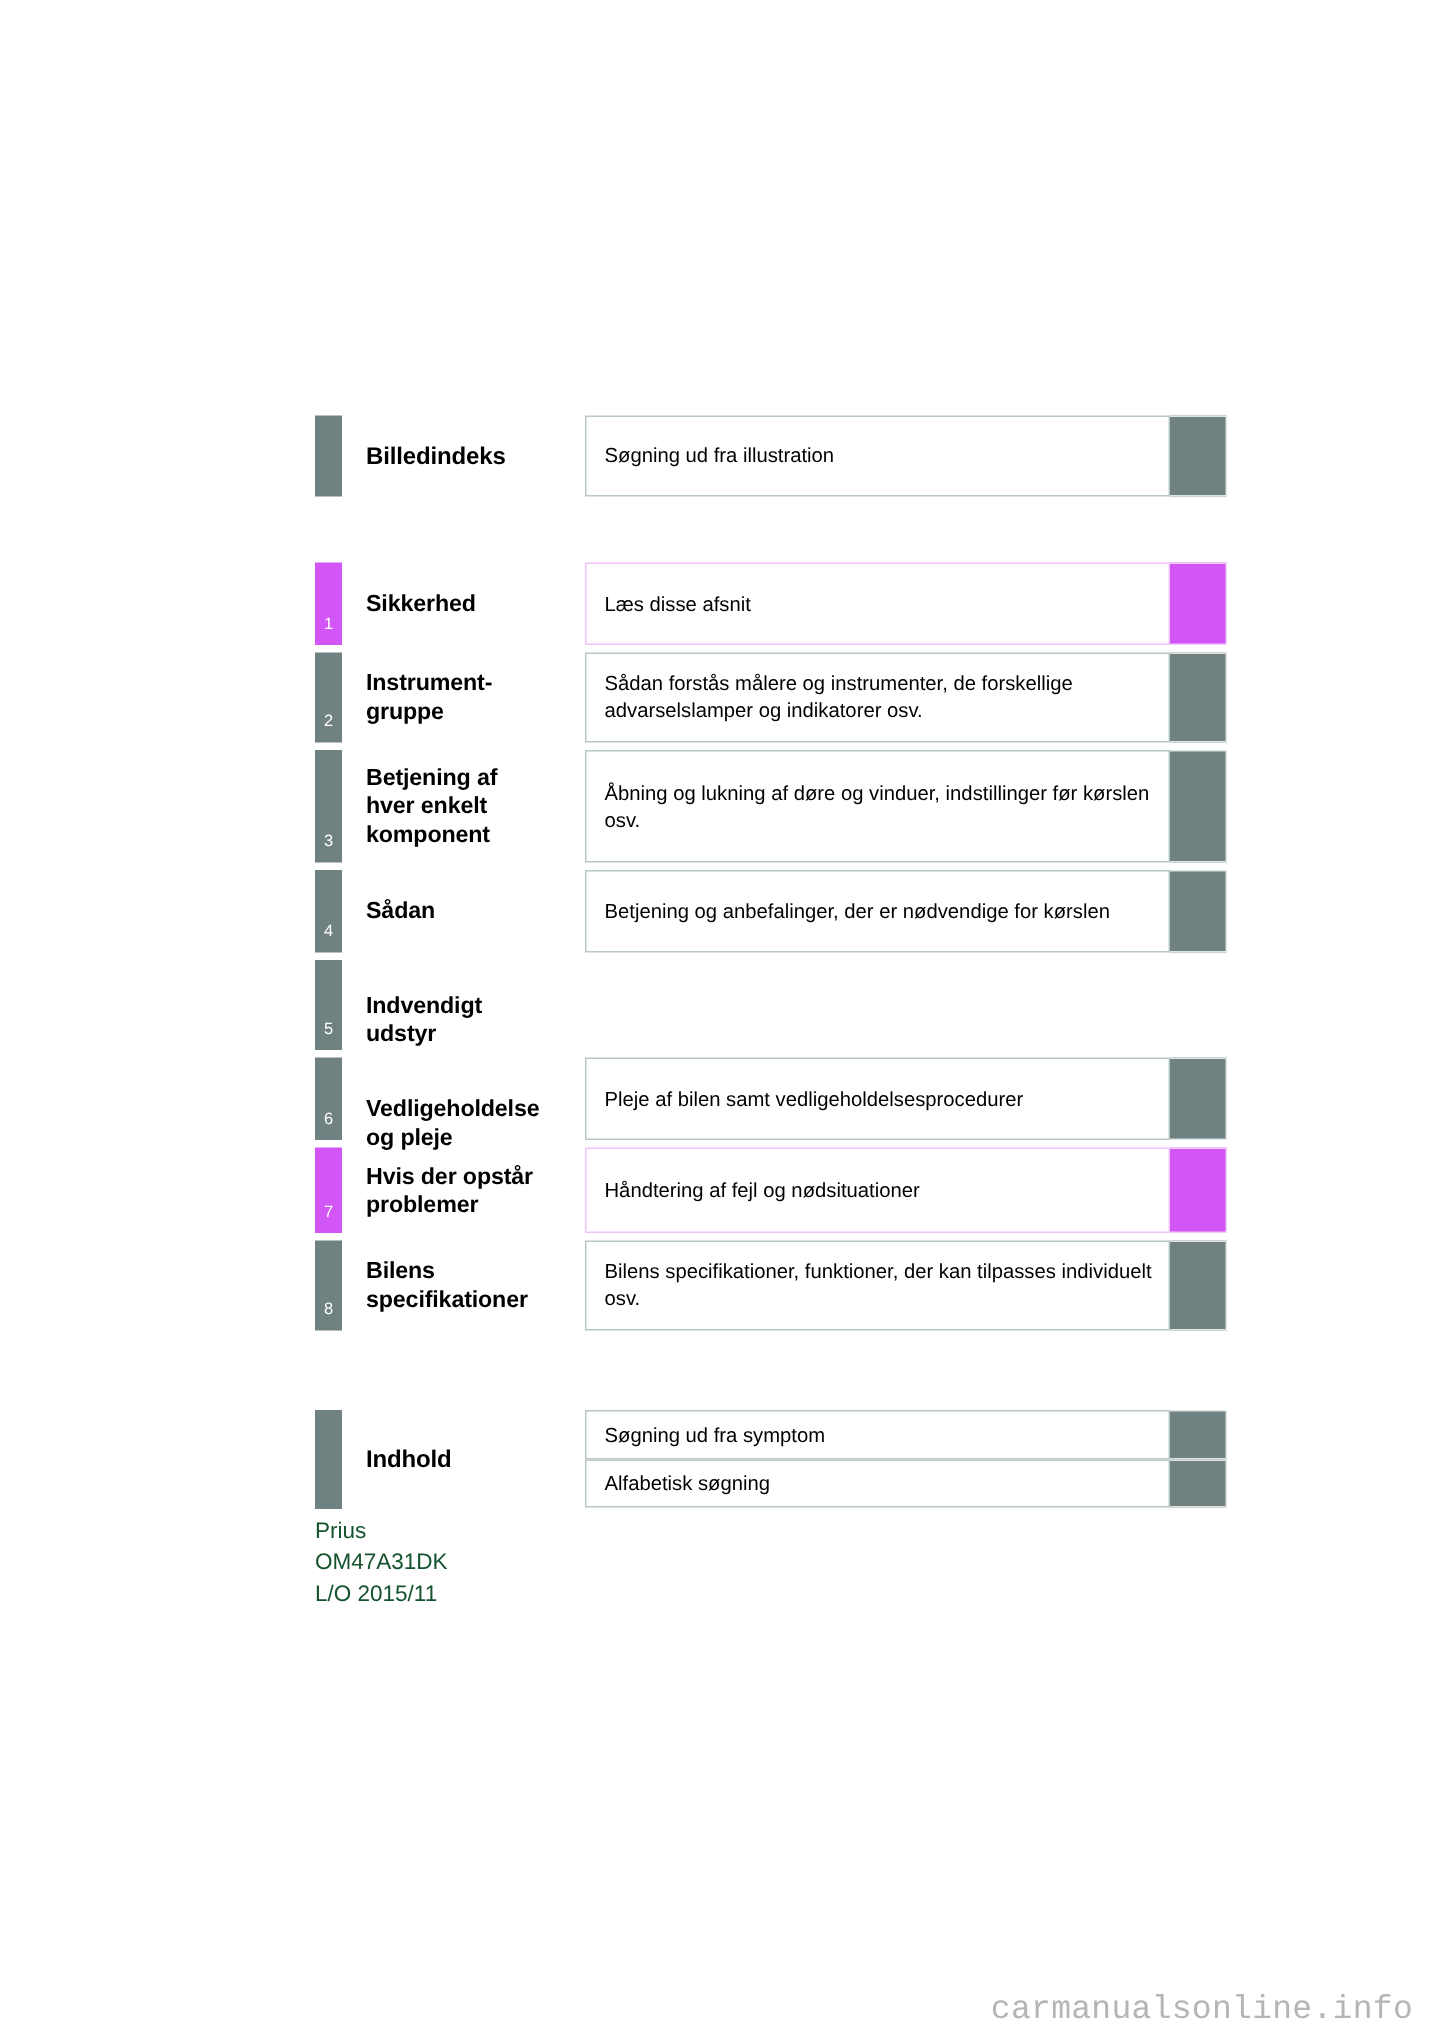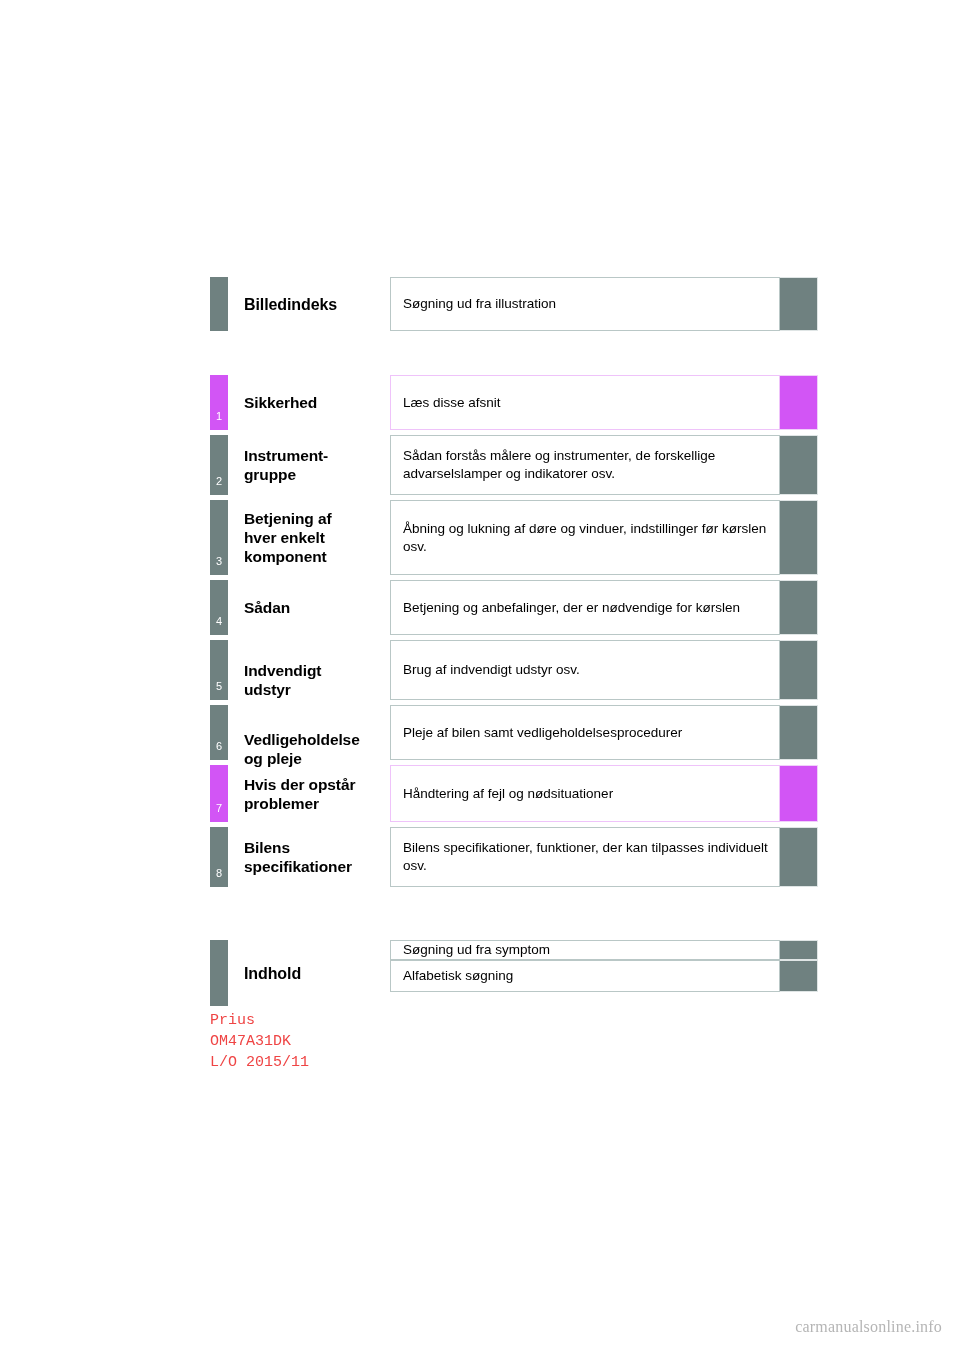--- a/index.html
+++ b/index.html
@@ -144,34 +144,33 @@
   }
   .indhold-rows .row { width: 428px; }
 
   
   .doc-id {
     position: absolute;
     left: 210px;
     top: 1010px;
     font-size: 15px;
     line-height: 21px;
-    color: #ef4444;
-    font-family: Liberation Mono, monospace;
+    color: #14532d;
   }
   .doc-id div { white-space: pre; }
 
   
   .watermark {
     position: absolute;
     right: 18px;
-    bottom: 22px;
-    font-size: 16px;
+    bottom: 6px;
+    font-size: 22px;
     color: #b5b5b5;
     letter-spacing: 0.2px;
-    font-family: Liberation Serif, serif;
+    font-family: Liberation Mono, monospace;
   }
 </style>
 </head>
 <body>
 
 <div class="page">
 
   <div class="section" id="block-billedindeks">
     <div class="row">
       <div class="tab-left">
@@ -250,26 +249,20 @@
         </div>
       </div>
       <div class="row" style="height: 60px;">
         <div class="tab-left">
           <span class="tab-num">5</span>
         </div>
         <div class="title-cell">
           <span class="title-text" style="white-space: pre-line; margin-top: 19px;">Indvendigt
 udstyr</span>
         </div>
-        <div class="desc-wrap">
-          <div class="desc">
-            <span class="desc-text">Brug af indvendigt udstyr osv.</span>
-          </div>
-          <div class="tab-right"></div>
-        </div>
       </div>
       <div class="row" style="height: 55px;">
         <div class="tab-left">
           <span class="tab-num">6</span>
         </div>
         <div class="title-cell">
           <span class="title-text" style="white-space: pre-line; margin-top: 32px;">Vedligeholdelse
 og pleje</span>
         </div>
         <div class="desc-wrap">
@@ -310,21 +303,21 @@
         </div>
       </div>
     </div>
 
   <div class="indhold-left">
     <div class="tab-left"></div>
     <span class="title-text">Indhold</span>
   </div>
 
   <div class="indhold-rows">
-      <div class="row" style="height: 20px; border-radius: 16px;">
+      <div class="row" style="height: 33px; border-radius: 16px;">
         <div class="desc-wrap">
           <div class="desc">
             <span class="desc-text">Søgning ud fra symptom</span>
           </div>
           <div class="tab-right"></div>
         </div>
       </div>
       <div class="row" style="height: 32px;">
         <div class="desc-wrap">
           <div class="desc">

